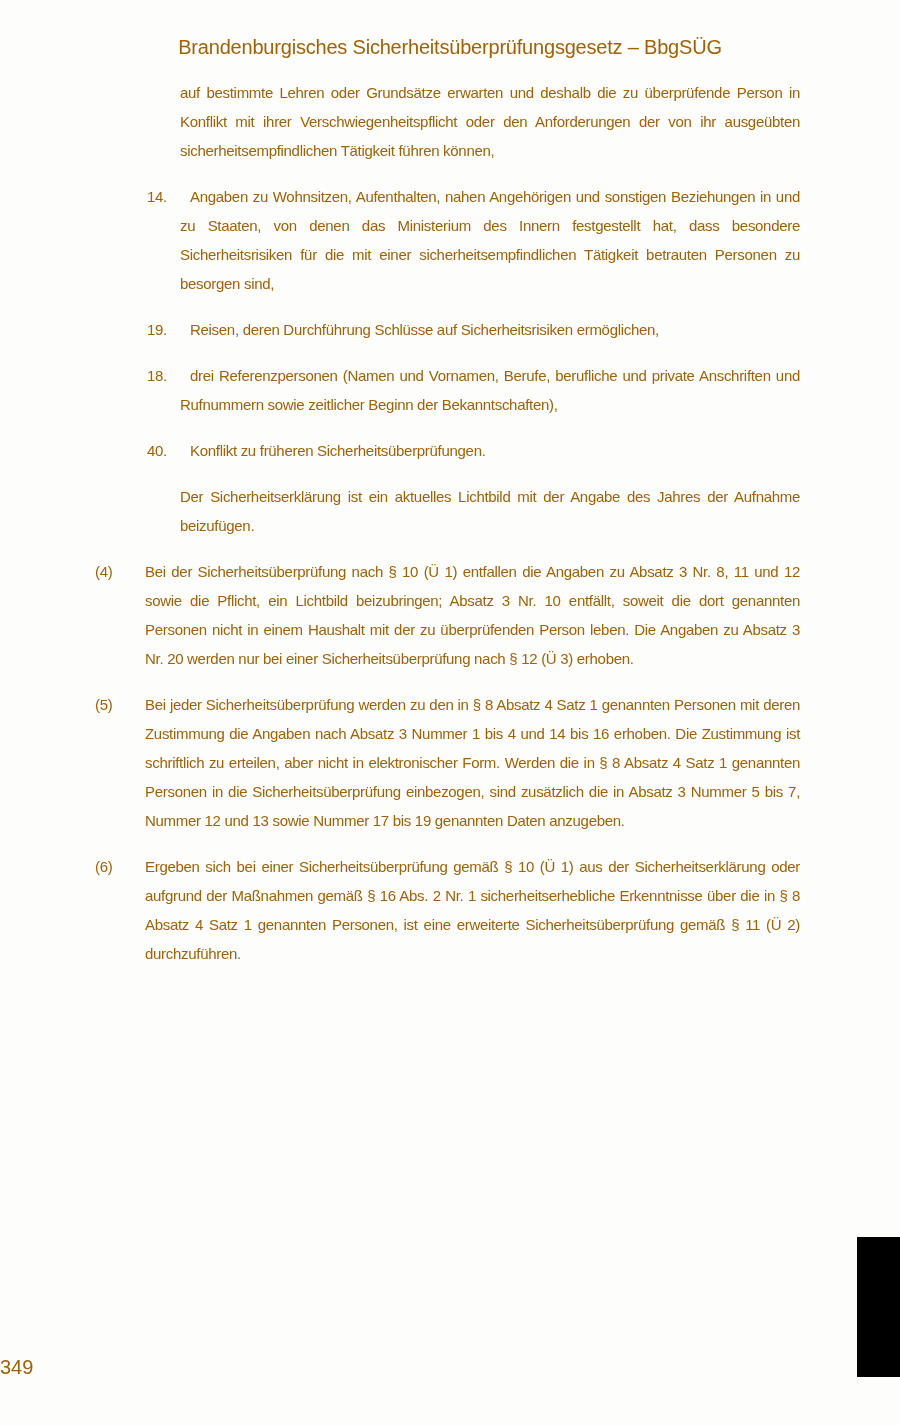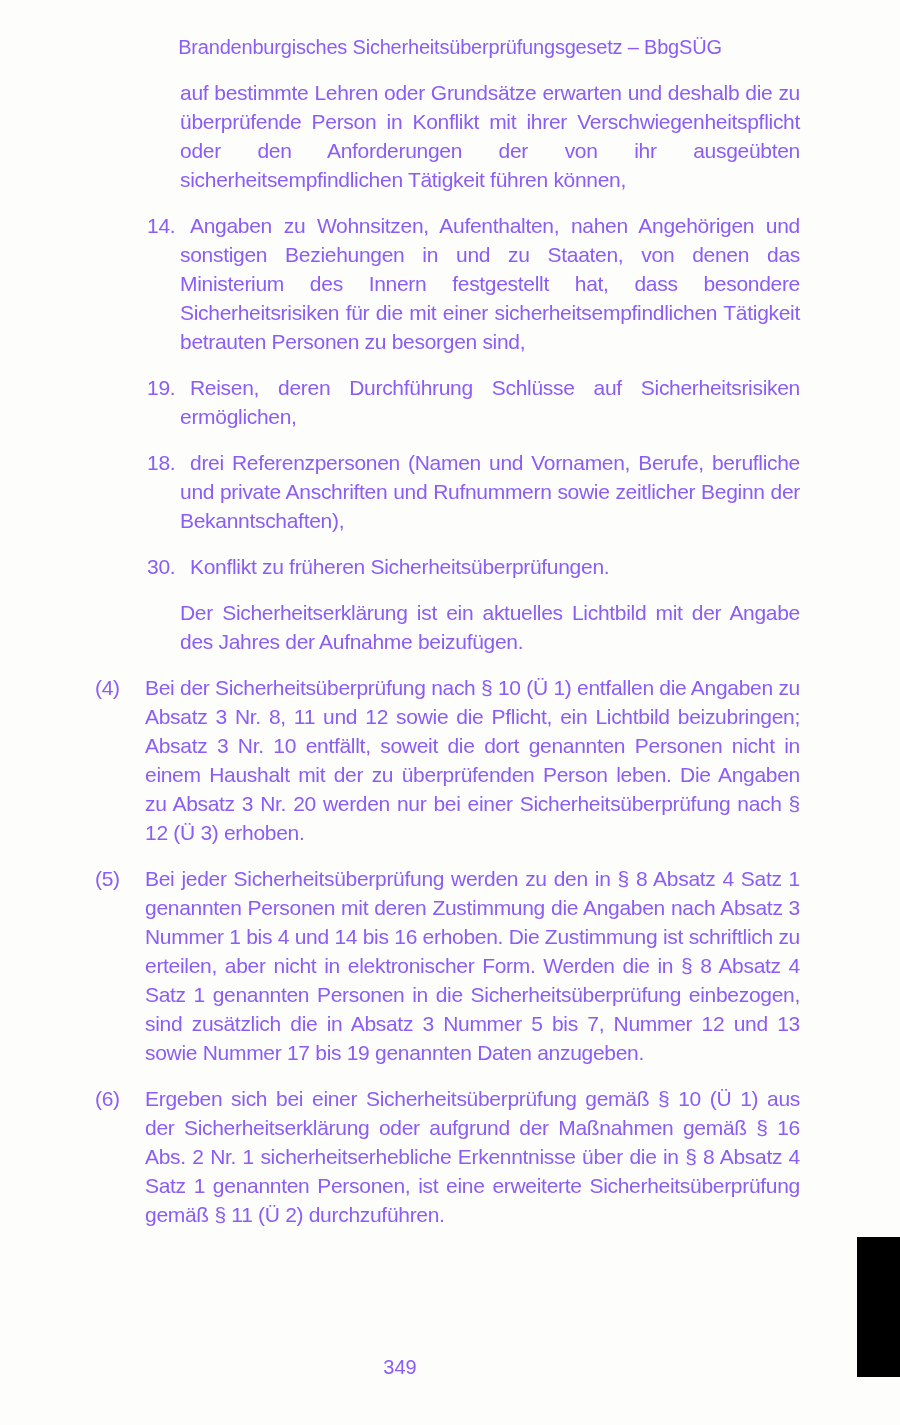--- a/index.html
+++ b/index.html
@@ -7,38 +7,38 @@
     padding: 0;
     background: #e8e8e8;
   }
   .page {
     position: relative;
     width: 900px;
     height: 1425px;
     margin: 0 auto;
     background: #fdfdfc;
     font-family: "Liberation Sans", sans-serif;
-    color: #8b5cf6;
+    color: #a16207;
     overflow: hidden;
   }
   .running-header {
     position: absolute;
     top: 36px;
     left: 0;
     width: 900px;
     text-align: center;
     font-size: 20px;
     letter-spacing: -0.2px;
   }
   .content {
     position: absolute;
     top: 78px;
     left: 0;
     right: 100px;
-    font-size: 21px;
+    font-size: 15px;
     line-height: 29px;
     text-align: justify;
     letter-spacing: -0.3px;
   }
   .cont-para {
     margin: 0 0 17px 180px;
   }
   .list-item {
     margin: 0 0 17px 180px;
     text-indent: -33px;
@@ -58,21 +58,21 @@
   .para-num {
     display: inline-block;
     width: 50px;
     text-indent: 0;
   }
   .page-number {
     position: absolute;
     top: 1356px;
     left: 0;
     width: 800px;
-    text-align: center;
+    text-align: left;
     font-size: 20px;
   }
   .thumb-tab {
     position: absolute;
     right: 0;
     top: 1237px;
     width: 43px;
     height: 140px;
     background: #000;
   }
@@ -95,21 +95,21 @@
 
     <div class="list-item">
       <span class="list-num">19.</span><span>Reisen, deren Durchführung Schlüsse auf Sicherheitsrisiken ermöglichen,</span>
     </div>
 
     <div class="list-item">
       <span class="list-num">18.</span><span>drei Referenzpersonen (Namen und Vornamen, Berufe, berufliche und private Anschriften und Rufnummern sowie zeitlicher Beginn der Bekanntschaften),</span>
     </div>
 
     <div class="list-item">
-      <span class="list-num">30.</span><span>Konflikt zu früheren Sicherheitsüberprüfungen.</span>
+      <span class="list-num">40.</span><span>Konflikt zu früheren Sicherheitsüberprüfungen.</span>
     </div>
 
     <div class="note-para">Der Sicherheitserklärung ist ein aktuelles Lichtbild mit der Angabe des Jahres der Aufnahme beizufügen.</div>
 
     <div class="para">
       <span class="para-num">(4)</span><span>Bei der Sicherheitsüberprüfung nach § 10 (Ü 1) entfallen die Angaben zu Absatz 3 Nr. 8, 11 und 12 sowie die Pflicht, ein Lichtbild beizubringen; Absatz 3 Nr. 10 entfällt, soweit die dort genannten Personen nicht in einem Haushalt mit der zu überprüfenden Person leben. Die Angaben zu Absatz 3 Nr. 20 werden nur bei einer Sicherheitsüberprüfung nach § 12 (Ü 3) erhoben.</span>
     </div>
 
     <div class="para">
       <span class="para-num">(5)</span><span>Bei jeder Sicherheitsüberprüfung werden zu den in § 8 Absatz 4 Satz 1 genannten Personen mit deren Zustimmung die Angaben nach Absatz 3 Nummer 1 bis 4 und 14 bis 16 erhoben. Die Zustimmung ist schriftlich zu erteilen, aber nicht in elektronischer Form. Werden die in § 8 Absatz 4 Satz 1 genannten Personen in die Sicherheitsüberprüfung einbezogen, sind zusätzlich die in Absatz 3 Nummer 5 bis 7, Nummer 12 und 13 sowie Nummer 17 bis 19 genannten Daten anzugeben.</span>

